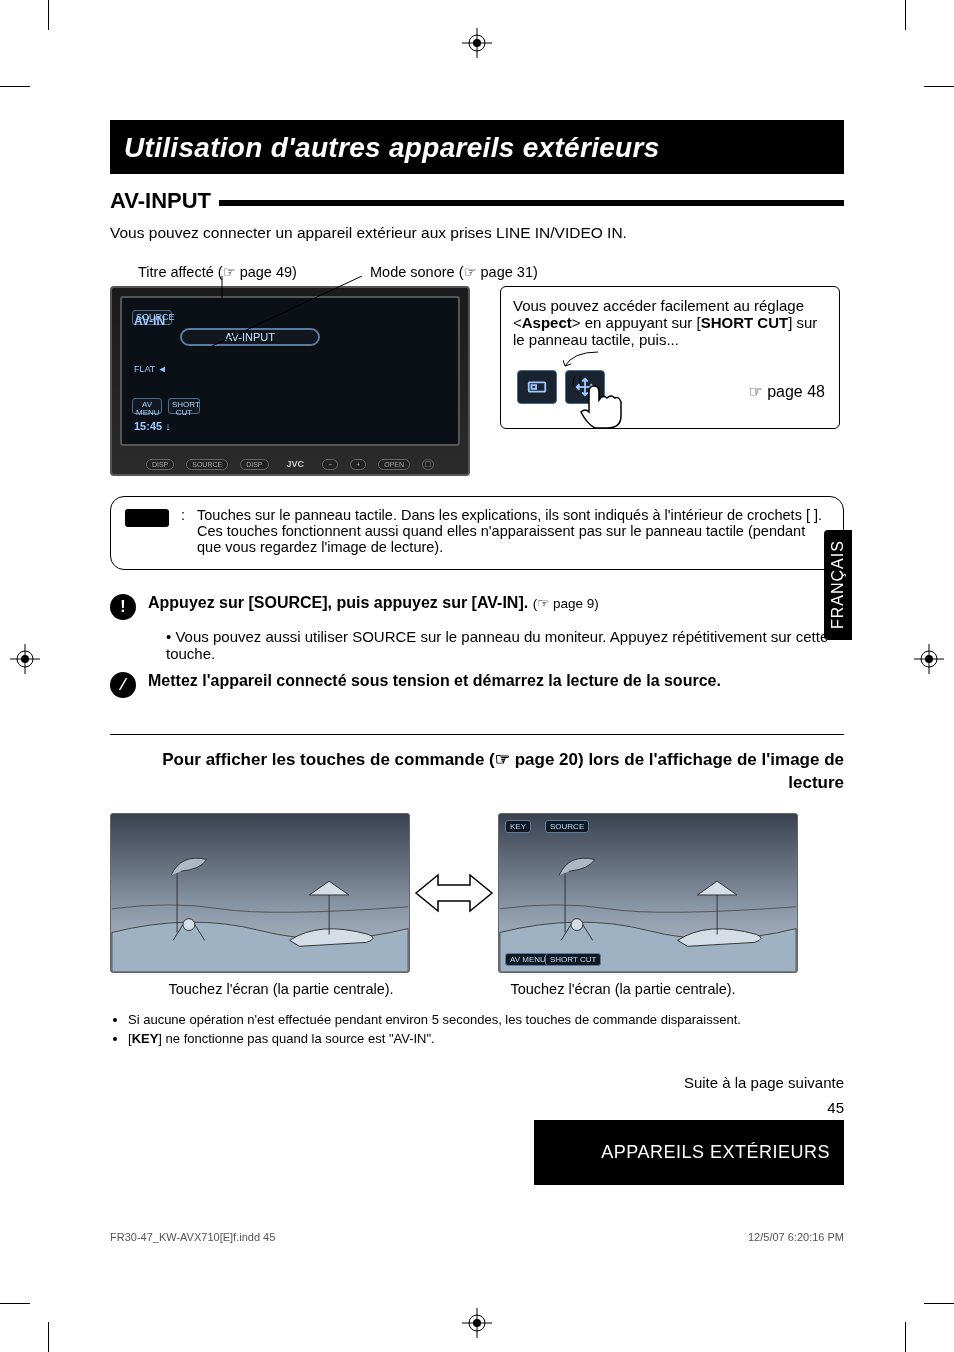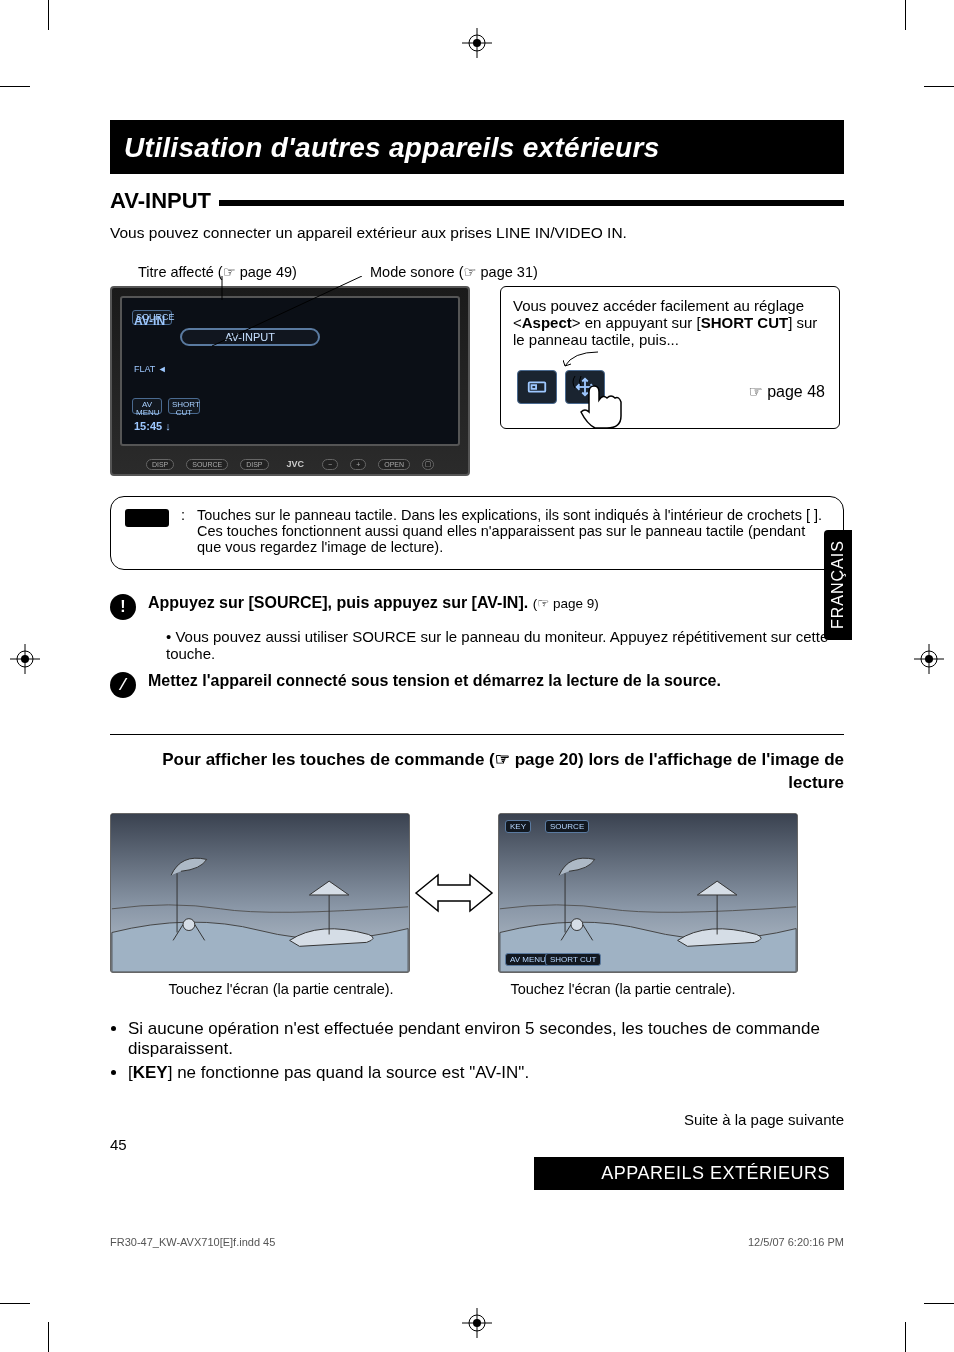--- a/index.html
+++ b/index.html
@@ -213,30 +213,30 @@
     position:absolute; background:#121820; border:1px solid #5a7aa0; border-radius:3px;
     color:#b8d8ff; font-size:8px; padding:1px 4px; text-align:center;
   }
   .arrow-lr {
     width: 80px; height:60px; display:flex; align-items:center; justify-content:center;
   }
 
   .captions { display:flex; margin-top:8px; width: 684px;}
   .captions div { width: 342px; text-align:center; font-size:14.5px; }
 
-  .end-bullets { margin-top: 22px; font-size: 17px; }
+  .end-bullets { margin-top: 15px; font-size: 13px; }
   .end-bullets li { margin-left: 18px; margin-bottom: 4px; list-style: disc; }
 
   .footer-next { text-align:right; font-size:15px; margin-top: 28px; }
-  .page-num { text-align:left; font-size:15px; margin-top: 8px; }
+  .page-num { text-align:right; font-size:15px; margin-top: 8px; }
   .footer-black {
     margin: 4px 0 0 auto;
     width: 310px; background:#000; color:#fff;
     font-size: 18px; letter-spacing: 0.5px;
-    padding: 6px 14px; text-align:right;
+    padding: 22px 14px; text-align:right;
   }
   .print-line {
     display:flex; justify-content:space-between;
     font-size: 11px; color:#555; margin-top: 46px;
     font-family: Arial, sans-serif;
   }
 
   
   .reg {
     position:absolute; width:30px; height:30px;

